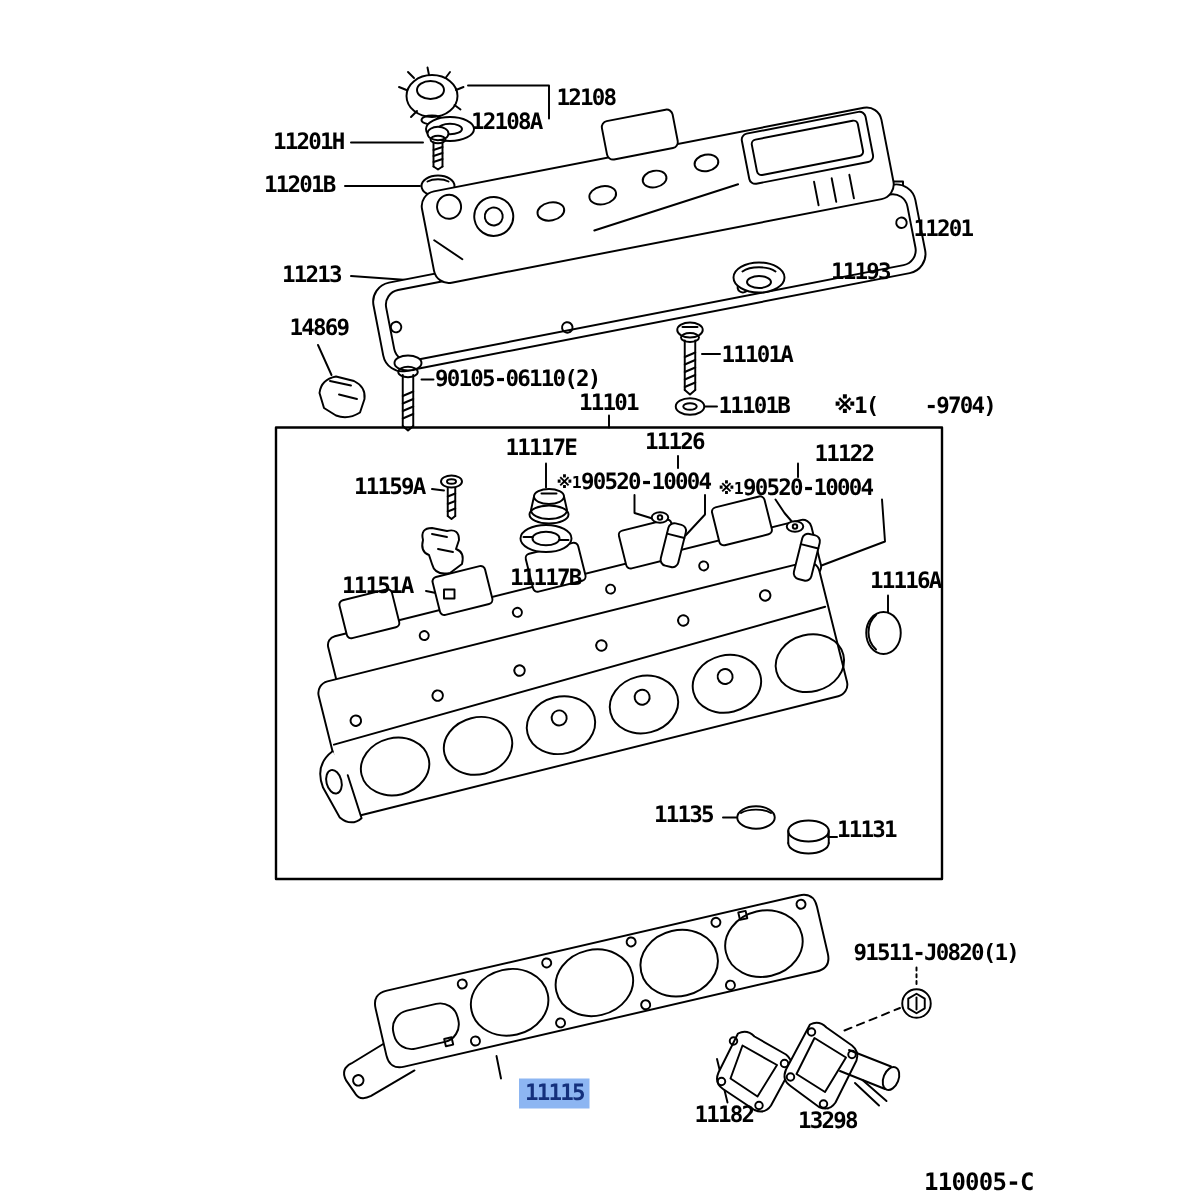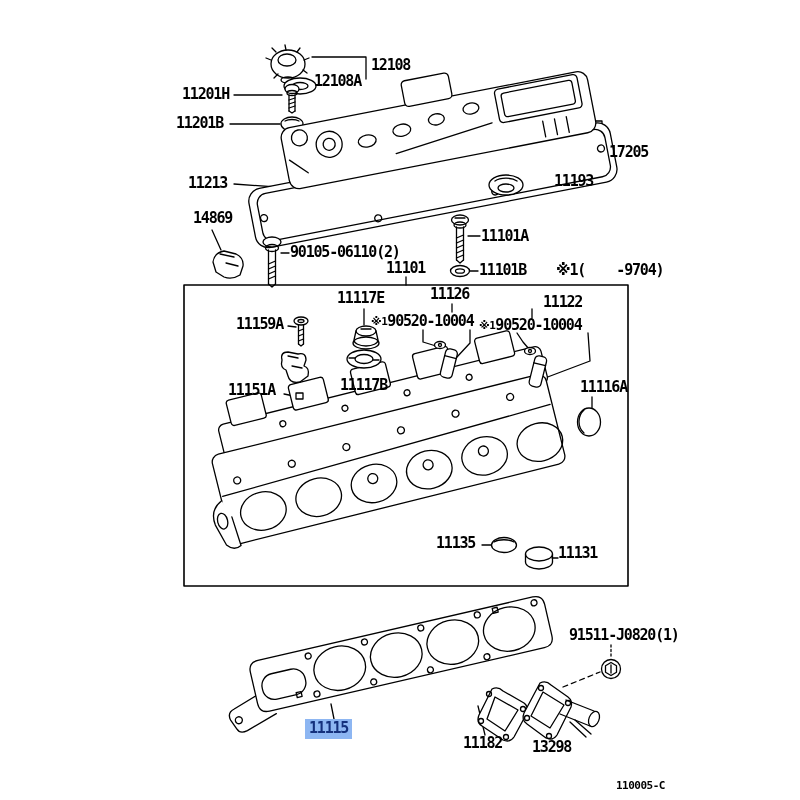--- a/index.html
+++ b/index.html
@@ -2,22 +2,22 @@
 <html><head>
 <meta charset="utf-8">
 <style>
   html,body{margin:0;padding:0;background:#ffffff;}
   #canvas{position:relative;width:800px;height:800px;background:#ffffff;overflow:hidden;
           font-family:"DejaVu Sans Mono","DejaVu Sans",monospace;}
   #art{position:absolute;left:0;top:0;z-index:1;}
   .lbl{position:absolute;z-index:2;font-weight:bold;font-size:15px;letter-spacing:-1.2px;
        color:#000;white-space:pre;line-height:1;}
   .lbl .pre{font-size:11px;letter-spacing:-0.5px;vertical-align:1px;}
-  .hl{background:#8db6f2;color:#14307c;padding:2px 4px 3px 4px;}
-  .code{font-size:11px;letter-spacing:-0.5px;}
+  .hl{background:#8db6f2;color:#14307c;padding:2px 4px 3px 4px;margin-left:41px;}
+  .code{font-size:16px;letter-spacing:-0.5px;}
   svg *{vector-effect:non-scaling-stroke;}
 </style>
 </head>
 <body>
 
 <div id="canvas">
 
   <svg id="art" width="800" height="800" viewBox="0 0 800 800" fill="none" stroke="#000" stroke-width="1.3" stroke-linecap="round" stroke-linejoin="round">
 
     <g>
@@ -308,21 +308,21 @@
   <div class="lbl" style="left:314px;top:74px">12108A</div>
   <div class="lbl" style="left:182px;top:87px">11201H</div>
   <div class="lbl" style="left:176px;top:116px">11201B</div>
   <div class="lbl" style="left:188px;top:176px">11213</div>
   <div class="lbl" style="left:193px;top:211px">14869</div>
   <div class="lbl" style="left:290px;top:245px">90105-06110(2)</div>
   <div class="lbl" style="left:386px;top:261px">11101</div>
   <div class="lbl" style="left:481px;top:229px">11101A</div>
   <div class="lbl" style="left:479px;top:263px">11101B</div>
   <div class="lbl" style="left:556px;top:263px">※1(    -9704)</div>
-  <div class="lbl" style="left:609px;top:145px">17205</div>
+  <div class="lbl" style="left:609px;top:145px">11201</div>
   <div class="lbl" style="left:554px;top:174px">11193</div>
   <div class="lbl" style="left:337px;top:291px">11117E</div>
   <div class="lbl" style="left:430px;top:287px">11126</div>
   <div class="lbl" style="left:543px;top:295px">11122</div>
   <div class="lbl" style="left:371px;top:314px"><span class="pre">※1</span><span>90520-10004</span></div>
   <div class="lbl" style="left:479px;top:318px"><span class="pre">※1</span><span>90520-10004</span></div>
   <div class="lbl" style="left:236px;top:317px">11159A</div>
   <div class="lbl" style="left:228px;top:383px">11151A</div>
   <div class="lbl" style="left:340px;top:378px">11117B</div>
   <div class="lbl" style="left:580px;top:380px">11116A</div>

